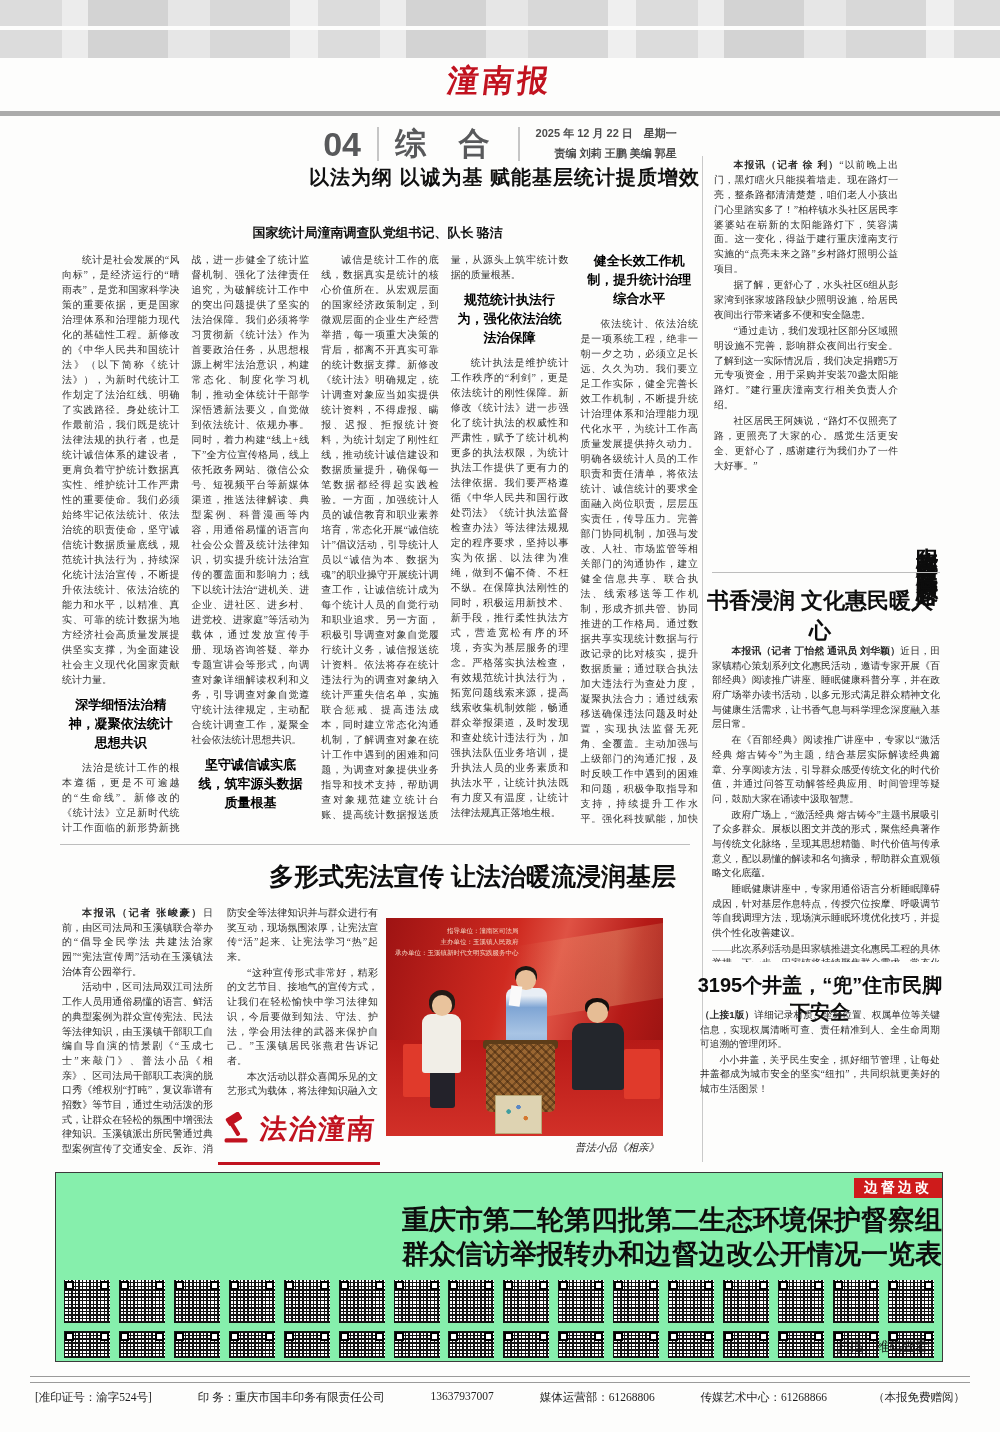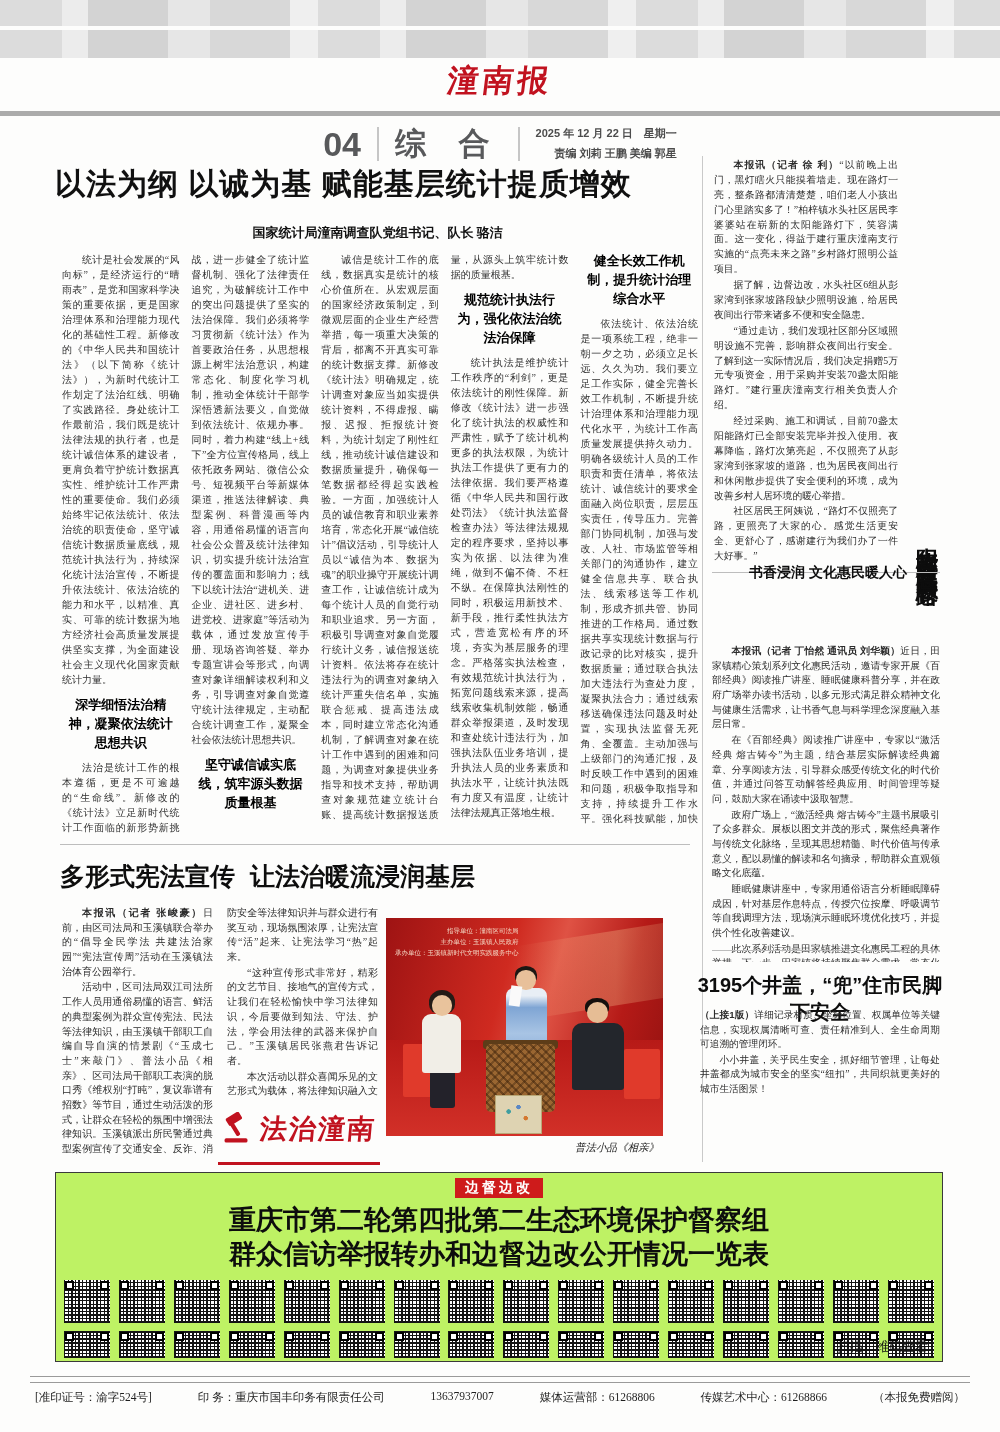--- a/index.html
+++ b/index.html
@@ -12,44 +12,44 @@
   .mast-logo{top:60px;left:0;width:1000px;text-align:center;color:#c1121f;
      font-weight:bold;font-size:31px;letter-spacing:4px;transform:skewX(-7deg);}
   .gray-bar{top:111px;left:0;width:1000px;height:5px;background:#ababab;}
   .page-header{top:123px;left:0;width:1000px;display:flex;justify-content:center;align-items:center;
      gap:16px;color:#58595b;font-family:"Liberation Sans",sans-serif;}
   .page-no{font-size:34px;font-weight:bold;}
   .hdr-rule{width:2px;height:34px;background:#c6c6c6;}
   .section-name{font-size:31px;font-weight:bold;letter-spacing:12px;}
   .date-block{font-size:11px;font-weight:bold;line-height:1.8;color:#4c4c4c;}
   
-  .lead-title{top:164px;left:55px;width:645px;text-align:left;color:#101010;
-     font-family:"Liberation Sans",sans-serif;font-weight:bold;font-size:30px;letter-spacing:1px;}
+  .lead-title{top:164px;left:55px;width:645px;text-align:right;color:#101010;
+     font-family:"Liberation Sans",sans-serif;font-weight:bold;font-size:20px;letter-spacing:1px;}
   .lead-byline{top:224px;left:55px;width:645px;text-align:center;font-weight:bold;font-size:13px;color:#111;}
   .lead-body{top:252px;left:62px;width:636px;height:584px;column-count:5;column-gap:12px;
      font-size:10px;line-height:1.5;text-align:justify;overflow:hidden;color:#303030;}
   .body-para{margin:0 0 1px;text-indent:2em;}
   .sub-head{font-family:"Liberation Sans",sans-serif;font-weight:bold;font-size:13px;line-height:1.45;
      color:#000;text-align:center;margin:9px 2px 7px;text-indent:0;}
   .vdiv{left:702px;top:156px;width:1px;height:1006px;background:#c9c9c9;}
   .hrule{height:1px;background:#bdbdbd;}
   
   .solar-body{left:714px;top:158px;width:184px;height:406px;font-size:9.8px;line-height:1.52;
      text-align:justify;overflow:hidden;}
   .solar-title{left:900px;top:158px;width:42px;height:412px;writing-mode:vertical-rl;
      font-family:"Liberation Sans",sans-serif;font-weight:bold;font-size:22px;letter-spacing:2px;color:#0d0d0d;}
   .rail-title{font-family:"Liberation Sans",sans-serif;font-weight:bold;color:#0d0d0d;text-align:center;}
-  .culture-title{left:700px;top:564px;width:240px;font-size:14px;margin-left:8px;}
+  .culture-title{left:700px;top:586px;width:240px;font-size:22px;}
   .culture-body{left:712px;top:644px;width:228px;height:318px;font-size:9.8px;line-height:1.5;
      text-align:justify;overflow:hidden;}
   .manhole-title{left:696px;top:972px;width:248px;font-size:20px;}
   .manhole-body{left:700px;top:1008px;width:240px;height:154px;font-size:9.7px;line-height:1.5;
      text-align:justify;overflow:hidden;}
   
-  .const-title{left:60px;top:860px;width:616px;text-align:left;font-family:Liberation Mono, monospace;
+  .const-title{left:60px;top:860px;width:616px;text-align:right;font-family:Liberation Sans, sans-serif;
      font-weight:bold;font-size:25px;color:#0d0d0d;}
   .const-body{left:62px;top:906px;width:316px;height:258px;column-count:2;column-gap:14px;
      font-size:10px;line-height:1.47;text-align:justify;overflow:hidden;}
   .fz-logo{left:218px;top:1096px;width:162px;height:66px;background:#fdfdfc;display:flex;
      align-items:center;justify-content:center;gap:4px;border-bottom:3px solid #c1121f;}
   .fz-logo-text{color:#c1121f;font-family:"Liberation Sans",sans-serif;font-weight:bold;
      font-size:27px;letter-spacing:2px;transform:skewX(-5deg);}
   
   .photo{left:386px;top:918px;width:277px;height:218px;overflow:hidden;
      background:linear-gradient(105deg,#9e1313,#cf2a20 40%,#df5244 55%,#b51a17 78%,#8f1110);}
@@ -77,22 +77,22 @@
   .man-r-body{left:67%;bottom:21%;width:19%;height:31%;background:#23262c;border-radius:10px 10px 3px 3px;}
   .man-r-head{left:72.5%;bottom:52%;width:7.5%;height:9.5%;background:#e6bd95;border-radius:50%;}
   .man-r-hair{left:72%;bottom:56%;width:8.5%;height:7.5%;background:#15100d;border-radius:50% 50% 30% 30%;}
   .gift-box{left:39.5%;bottom:1%;width:16%;height:17%;background:#ded3b2;border:1px solid #b9a877;
      background-image:radial-gradient(circle at 28% 42%,#3f9ea0 0 2px,transparent 2.5px),
        radial-gradient(circle at 66% 60%,#d4772f 0 2px,transparent 2.5px),
        radial-gradient(circle at 50% 30%,#5a87c5 0 2px,transparent 2.5px);}
   .photo-caption{left:386px;top:1141px;width:277px;text-align:right;font-size:10.5px;
      font-style:italic;color:#222;padding-right:4px;box-sizing:border-box;}
   
-  .banner{left:55px;top:1172px;width:888px;height:190px;border:1px solid #3a3a3a;background:#bef264;
-     text-align:center;box-sizing:border-box;}
+  .banner{left:55px;top:1172px;width:888px;height:190px;border:1px solid #3a3a3a;background:#86efac;
+     text-align:right;box-sizing:border-box;}
   .badge{display:inline-block;margin-top:5px;background:#ce1b1b;color:#fff;
      font-family:"Liberation Sans",sans-serif;font-weight:bold;font-size:14px;letter-spacing:3px;padding:1px 10px;}
   .banner-title{font-family:"Liberation Sans",sans-serif;font-weight:bold;font-size:27px;
      color:#0d0d0d;line-height:1.25;}
   .qr-row{display:flex;justify-content:space-between;padding:0 8px;margin-top:8px;}
   .qr{width:46px;height:43px;background-color:#fff;position:relative;
      background-image:repeating-linear-gradient(0deg,#141414 0 1.5px,transparent 1.5px 3.6px),
        repeating-linear-gradient(90deg,#141414 0 1.5px,#fff 1.5px 3.6px);}
   .qr.qr-small{height:27px;}
   .qr::before,.qr::after{content:"";position:absolute;top:1px;width:9px;height:9px;
@@ -138,23 +138,22 @@
     <p class="body-para">统计执法是维护统计工作秩序的“利剑”，更是依法统计的刚性保障。新修改《统计法》进一步强化了统计执法的权威性和严肃性，赋予了统计机构更多的执法权限，为统计执法工作提供了更有力的法律依据。我们要严格遵循《中华人民共和国行政处罚法》《统计执法监督检查办法》等法律法规规定的程序要求，坚持以事实为依据、以法律为准绳，做到不偏不倚、不枉不纵。在保障执法刚性的同时，积极运用新技术、新手段，推行柔性执法方式，营造宽松有序的环境，夯实为基层服务的理念。严格落实执法检查，有效规范统计执法行为，拓宽问题线索来源，提高线索收集机制效能，畅通群众举报渠道，及时发现和查处统计违法行为，加强执法队伍业务培训，提升执法人员的业务素质和执法水平，让统计执法既有力度又有温度，让统计法律法规真正落地生根。</p>
     <div class="sub-head">健全长效工作机制，提升统计治理综合水平</div>
     <p class="body-para">依法统计、依法治统是一项系统工程，绝非一朝一夕之功，必须立足长远、久久为功。我们要立足工作实际，健全完善长效工作机制，不断提升统计治理体系和治理能力现代化水平，为统计工作高质量发展提供持久动力。明确各级统计人员的工作职责和责任清单，将依法统计、诚信统计的要求全面融入岗位职责，层层压实责任，传导压力。完善部门协同机制，加强与发改、人社、市场监管等相关部门的沟通协作，建立健全信息共享、联合执法、线索移送等工作机制，形成齐抓共管、协同推进的工作格局。通过数据共享实现统计数据与行政记录的比对核实，提升数据质量；通过联合执法加大违法行为查处力度，凝聚执法合力；通过线索移送确保违法问题及时处置，实现执法监督无死角、全覆盖。主动加强与上级部门的沟通汇报，及时反映工作中遇到的困难和问题，积极争取指导和支持，持续提升工作水平。强化科技赋能，加快推进统计信息化建设，运用现代信息技术提升统计工作效能，借助大数据技术开展统计监测预警，精准捕捉经济社会发展中的新情况、新问题，为党委、政府科学决策提供及时准确的数据支撑。</p>
 
   </div>
 
   <div class="abs vdiv"></div>
 
   <div class="abs solar-body">
     <p class="body-para"><b class="lead-tag">本报讯（记者 徐 利）</b><span>“以前晚上出门，黑灯瞎火只能摸着墙走。现在路灯一亮，整条路都清清楚楚，咱们老人小孩出门心里踏实多了！”柏梓镇水头社区居民李婆婆站在崭新的太阳能路灯下，笑容满面。这一变化，得益于建行重庆潼南支行实施的“点亮未来之路”乡村路灯照明公益项目。</span></p>
-    <p class="body-para">据了解，边督边改，水头社区6组从彭家湾到张家坡路段缺少照明设施，给居民夜间出行带来诸多不便和安全隐患。</p>
+    <p class="body-para">据了解，更舒心了，水头社区6组从彭家湾到张家坡路段缺少照明设施，给居民夜间出行带来诸多不便和安全隐患。</p>
     <p class="body-para">“通过走访，我们发现社区部分区域照明设施不完善，影响群众夜间出行安全。了解到这一实际情况后，我们决定捐赠5万元专项资金，用于采购并安装70盏太阳能路灯。”建行重庆潼南支行相关负责人介绍。</p>
-    <p class="body-para">经过采购、施工和调试，目前70盏太阳能路灯已全部安装完毕并投入使用。夜幕降临，路灯次第亮起，不仅照亮了从彭家湾到张家坡的道路，也为居民夜间出行和休闲散步提供了安全便利的环境，成为改善乡村人居环境的暖心举措。</p>
     <p class="body-para">社区居民王阿姨说，“路灯不仅照亮了路，更照亮了大家的心。感觉生活更安全、更舒心了，感谢建行为我们办了一件大好事。”</p>
 
   </div>
   <div class="abs solar-title">太阳能路灯  照亮社区居民『暖心路』</div>
 
   <div class="abs hrule" style="left:712px;top:572px;width:228px;"></div>
 
   <div class="abs rail-title culture-title">书香浸润  文化惠民暖人心</div>
   <div class="abs culture-body">
     <p class="body-para"><b class="lead-tag">本报讯（记者 丁怡然 通讯员 刘华颖）</b><span>近日，田家镇精心策划系列文化惠民活动，邀请专家开展《百部经典》阅读推广讲座、睡眠健康科普分享，并在政府广场举办读书活动，以多元形式满足群众精神文化与健康生活需求，让书香气息与科学理念深度融入基层日常。</span></p>

